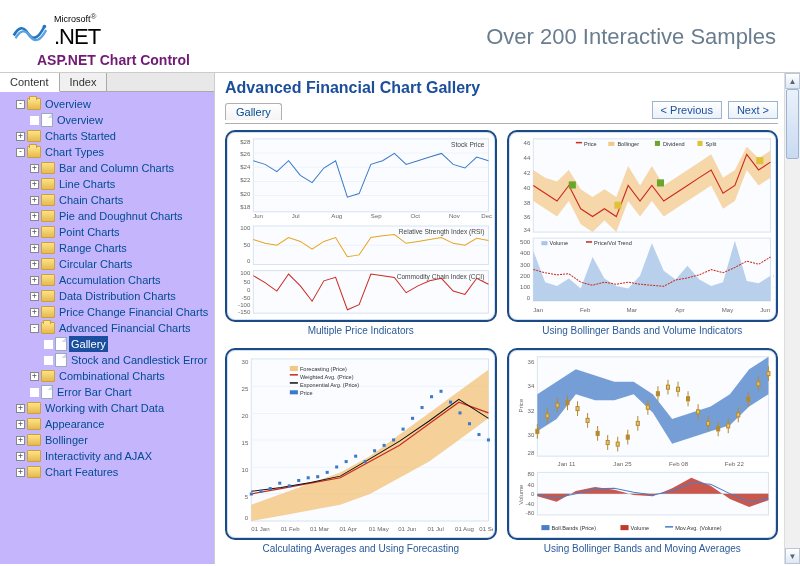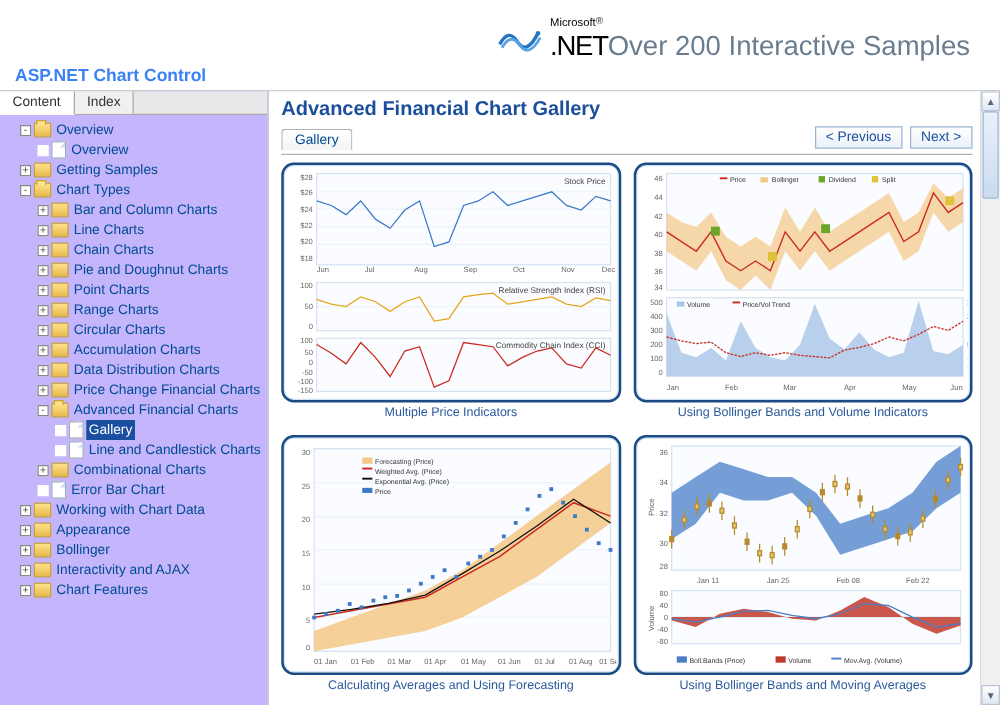--- a/index.html
+++ b/index.html
@@ -1,25 +1,25 @@
 <!DOCTYPE html>
 <html><head>
 <meta charset="utf-8">
 <style>
   * { box-sizing: border-box; margin: 0; padding: 0; }
   body { font-family: Verdana, Arial, sans-serif; font-size: 11px; color: #333; background: #fff; width: 800px; height: 566px; overflow: hidden; }
-  .top { display: flex; align-items: flex-end; justify-content: flex-end; padding: 4px 12px 0 12px; height: 50px; }
+  .top { display: flex; align-items: flex-end; justify-content: space-between; padding: 4px 12px 0 12px; height: 50px; }
   .logo { display: flex; align-items: center; gap: 6px; }
   .logo svg { width: 36px; height: 30px; }
   .logo-text { font-family: "Segoe UI", Arial, sans-serif; }
   .logo-text .ms { font-size: 9px; color: #000; }
   .logo-text .net { font-size: 22px; font-weight: 400; color: #000; letter-spacing: -1px; }
   .logo-text .reg { font-size: 8px; vertical-align: top; }
   .tagline { font-size: 22px; color: #6a7d8f; font-weight: 300; padding-right: 12px; }
-  .subtitle { font-size: 14px; font-weight: 700; color: #3b82f6; padding: 2px 12px 4px 12px; }
+  .subtitle { font-size: 14px; font-weight: 700; color: #701a75; padding: 2px 12px 4px 12px; margin-left: 25px; }
   .layout { display: flex; height: calc(100% - 74px); border-top: 1px solid #ccc; }
   .sidebar { width: 215px; border-right: 1px solid #ccc; overflow: auto; background: #c4b5fd; }
   .tabs { display: flex; background: #e8e8e8; border-bottom: 1px solid #aaa; }
   .tabs .tab { padding: 3px 10px; font-size: 11px; border-right: 1px solid #aaa; background: #f0f0f0; cursor: pointer; }
   .tabs .tab.active { background: #fff; border-bottom: 1px solid #fff; margin-bottom: -1px; font-weight: 400; }
   .tree { padding: 4px 2px; font-size: 11px; color: #004b91; }
   .tree ul { list-style: none; padding-left: 14px; }
   .tree li { line-height: 16px; white-space: nowrap; }
   .tree .row { display: flex; align-items: center; gap: 2px; cursor: pointer; }
   .tog { width: 9px; height: 9px; border: 1px solid #888; display: inline-flex; align-items: center; justify-content: center; font-size: 8px; line-height: 1; color: #555; background: #fff; font-family: monospace; }
@@ -90,21 +90,21 @@
                   <span class="page"></span>
                   <span class="lbl">Overview</span>
                 </div>
               </li>
             </ul>
           </li>
           <li>
             <div class="row">
               <span class="tog">+</span>
               <span class="folder"></span>
-              <span class="lbl">Getting Samples</span>
+              <span class="lbl">Charts Started</span>
             </div>
           </li>
           <li>
             <div class="row">
               <span class="tog">-</span>
               <span class="folder open"></span>
               <span class="lbl">Chart Types</span>
             </div>
             <ul>
               <li>
@@ -188,21 +188,21 @@
                     <div class="row">
                       <span class="tog empty"></span>
                       <span class="page"></span>
                       <span class="lbl selected">Gallery</span>
                     </div>
                   </li>
                   <li>
                     <div class="row">
                       <span class="tog empty"></span>
                       <span class="page"></span>
-                      <span class="lbl">Line and Candlestick Charts</span>
+                      <span class="lbl">Stock and Candlestick Error</span>
                     </div>
                   </li>
                 </ul>
               </li>
               <li>
                 <div class="row">
                   <span class="tog">+</span>
                   <span class="folder"></span>
                   <span class="lbl">Combinational Charts</span>
                 </div>

